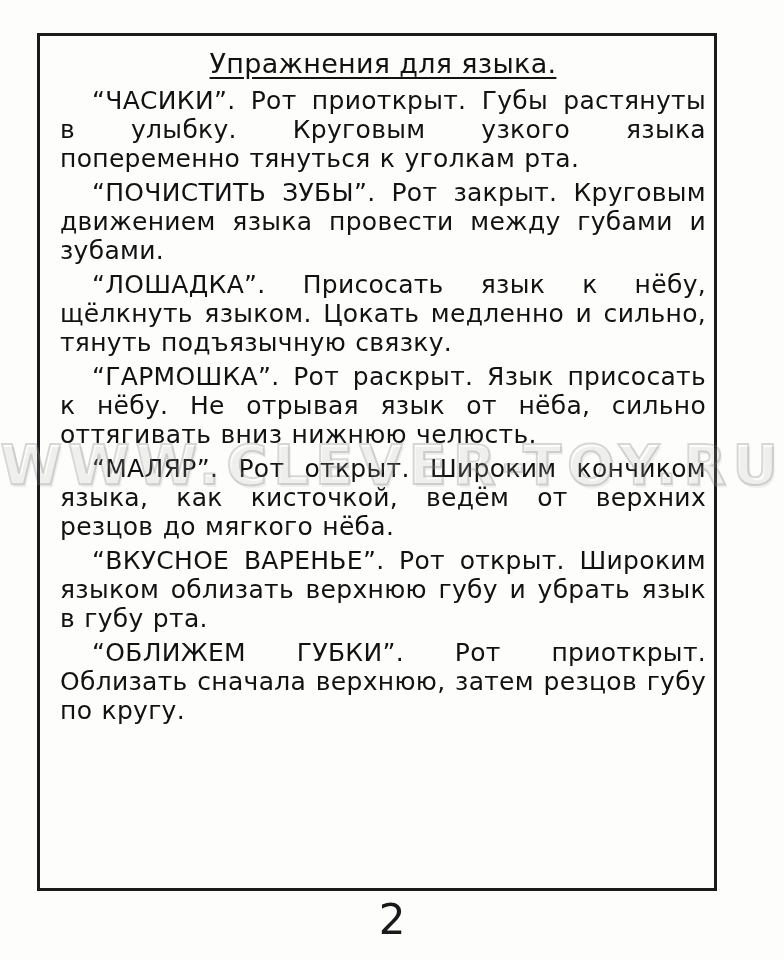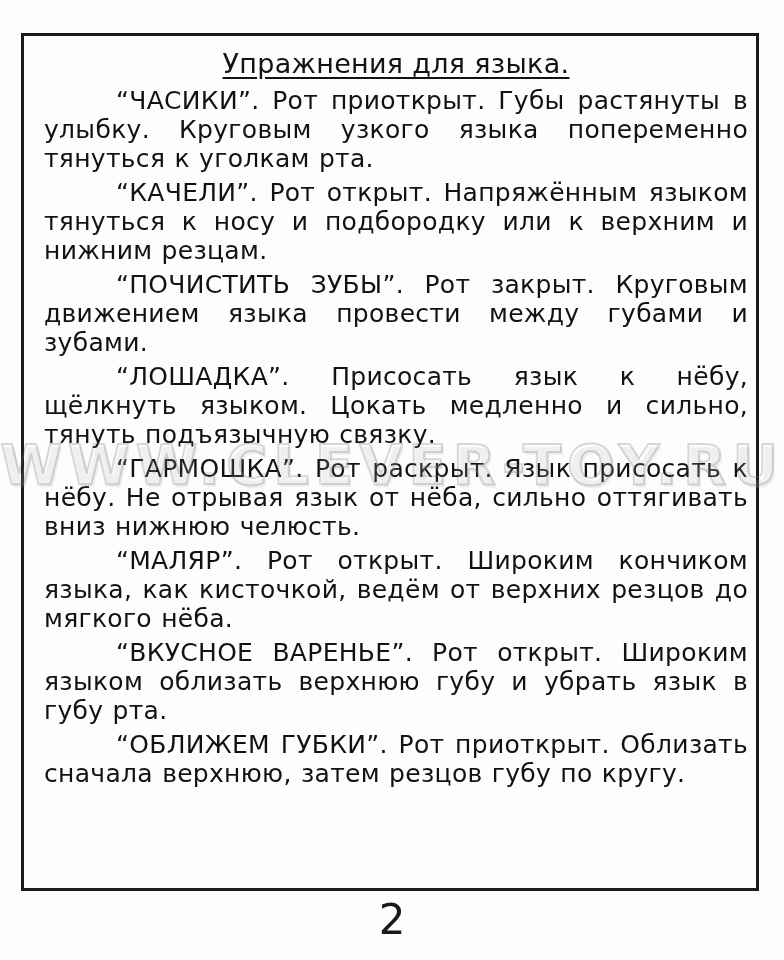--- a/index.html
+++ b/index.html
@@ -11,23 +11,23 @@
     position: relative;
     width: 784px;
     height: 960px;
     background: #fdfdfc;
     overflow: hidden;
     font-family: "DejaVu Sans", "Liberation Sans", sans-serif;
     color: #121212;
   }
   .frame {
     position: absolute;
-    left: 21px;
+    left: 37px;
     top: 33px;
-    width: 738px;
+    width: 680px;
     height: 858px;
     border: 3px solid #1b1b1b;
     box-sizing: border-box;
     padding: 12px 8px 0 20px;
     background: transparent;
   }
   .doc-title {
     text-align: center;
     font-size: 27px;
     line-height: 32px;
@@ -41,21 +41,20 @@
     font-size: 25px;
     line-height: 29px;
     letter-spacing: 0.3px;
     word-spacing: 1px;
     text-align: justify;
     text-indent: 32px;
     margin: 0 0 5px 0;
   }
   .para .ex-name {
     white-space: nowrap;
-    margin-left: 40px;
   }
   .watermark {
     position: absolute;
     left: 0;
     top: 432px;
     width: 100%;
     text-align: center;
     font-size: 56px;
     font-weight: bold;
     letter-spacing: 6px;
@@ -83,22 +82,20 @@
 <div class="page">
 
   <div class="frame">
 
     <div class="doc-title">Упражнения для языка.</div>
 
     <p class="para"><span class="ex-name">“ЧАСИКИ”.</span>
 <span>Рот приоткрыт. Губы растянуты в улыбку. Круговым узкого языка попеременно тянуться к уголкам рта.</span></p>
 
 
-    <p class="para"><span class="ex-name">“КАЧЕЛИ”.</span>
-<span>Рот открыт. Напряжённым языком тянуться к носу и подбородку или к верхним и нижним резцам.</span></p>
 
     <p class="para"><span class="ex-name">“ПОЧИСТИТЬ ЗУБЫ”.</span>
 <span>Рот закрыт. Круговым движением языка провести между губами и зубами.</span></p>
 
     <p class="para"><span class="ex-name">“ЛОШАДКА”.</span>
 <span>Присосать язык к нёбу, щёлкнуть языком. Цокать медленно и сильно, тянуть подъязычную связку.</span></p>
 
     <p class="para"><span class="ex-name">“ГАРМОШКА”.</span>
 <span>Рот раскрыт. Язык присосать к нёбу. Не отрывая язык от нёба, сильно оттягивать вниз нижнюю челюсть.</span></p>
 

